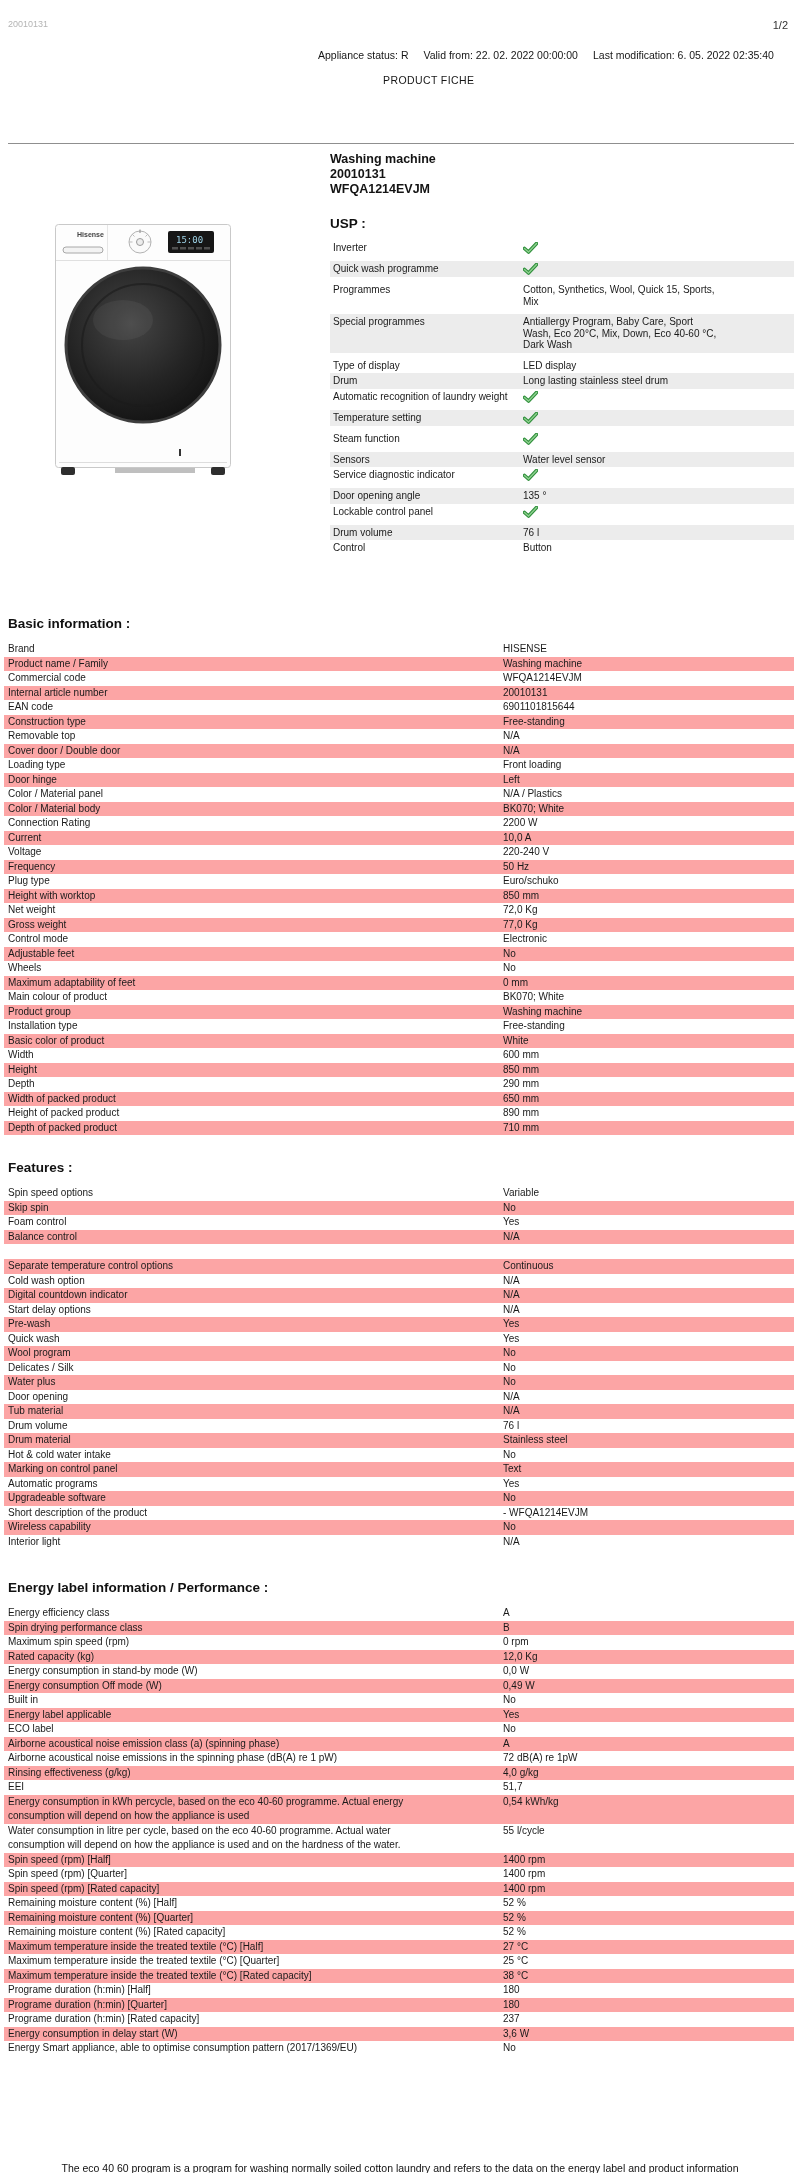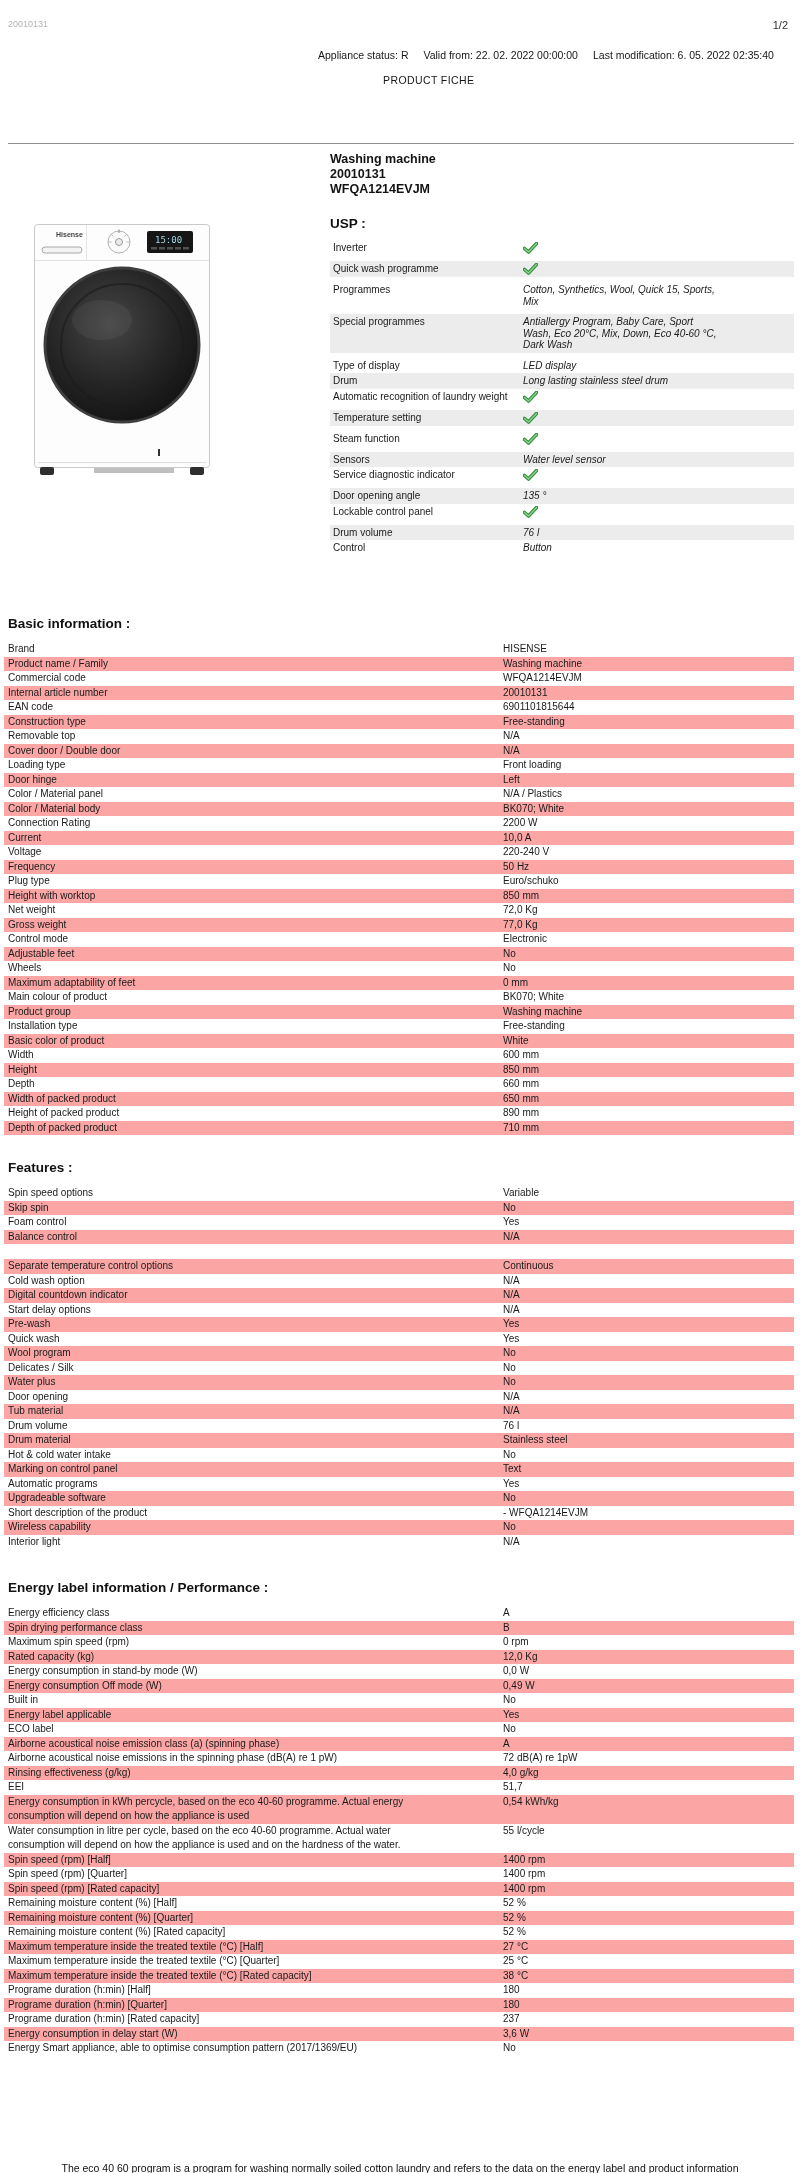--- a/index.html
+++ b/index.html
@@ -9,30 +9,30 @@
   
   .doc-ref{position:absolute;left:8px;top:3px;font-size:9px;color:#b4b4b4;}
   .page-ind{position:absolute;right:12px;top:3px;font-size:11px;color:#333;}
 
   
   .meta{position:absolute;left:318px;top:33px;display:flex;gap:15px;font-size:10.5px;color:#161616;white-space:nowrap;justify-content:flex-end;}
   .doc-title{position:absolute;left:357px;top:58px;font-size:10.5px;letter-spacing:.4px;color:#161616;padding-left:26px;}
   .rule{position:absolute;left:8px;top:127px;width:786px;height:0;border-top:1.5px solid #8f8f8f;}
 
   
-  .machine{position:absolute;left:34px;top:208px;width:172px;height:252px;}
+  .machine{position:absolute;left:55px;top:208px;width:172px;height:252px;}
   .product-title{position:absolute;left:330px;top:136px;font-size:12.5px;font-weight:bold;line-height:15px;color:#131313;}
   .usp-heading{position:absolute;left:330px;top:200px;font-size:13.5px;font-weight:bold;color:#111;}
 
   #usp-rows{position:absolute;left:330px;top:224px;width:464px;}
   .usp-row{display:flex;align-items:flex-start;font-size:10px;line-height:11.5px;padding:2px 0 2px 3px;}
   .usp-row.shaded{background:#ececec;}
   .usp-row.gap{margin-top:5px;}
   .usp-row .lab{width:190px;flex:none;color:#1a1a1a;}
-  .usp-row .val{flex:1;white-space:pre-line;color:#1a1a1a;font-style:italic;}
+  .usp-row .val{flex:1;white-space:pre-line;color:#1a1a1a;}
   .usp-row svg{display:block;margin-top:0;}
 
   
   .spec-section{position:absolute;left:4px;width:790px;}
   #sec-basic{top:598px;}
   #sec-features{top:1142px;}
   #sec-energy{top:1562px;}
   .sec-heading{font-size:13.5px;font-weight:bold;color:#111;margin:0 0 8px 4px;line-height:20px;}
   .group + .group{margin-top:15px;}
   .trow{display:flex;align-items:flex-start;font-size:10px;line-height:14.5px;padding-left:4px;}
@@ -316,21 +316,21 @@
           <div class="trow">
             <span class="tlabel">Width</span>
             <span class="tval">600 mm</span>
           </div>
           <div class="trow shaded">
             <span class="tlabel">Height</span>
             <span class="tval">850 mm</span>
           </div>
           <div class="trow">
             <span class="tlabel">Depth</span>
-            <span class="tval">660 mm</span>
+            <span class="tval">290 mm</span>
           </div>
           <div class="trow shaded">
             <span class="tlabel">Width of packed product</span>
             <span class="tval">650 mm</span>
           </div>
           <div class="trow">
             <span class="tlabel">Height of packed product</span>
             <span class="tval">890 mm</span>
           </div>
           <div class="trow shaded">

